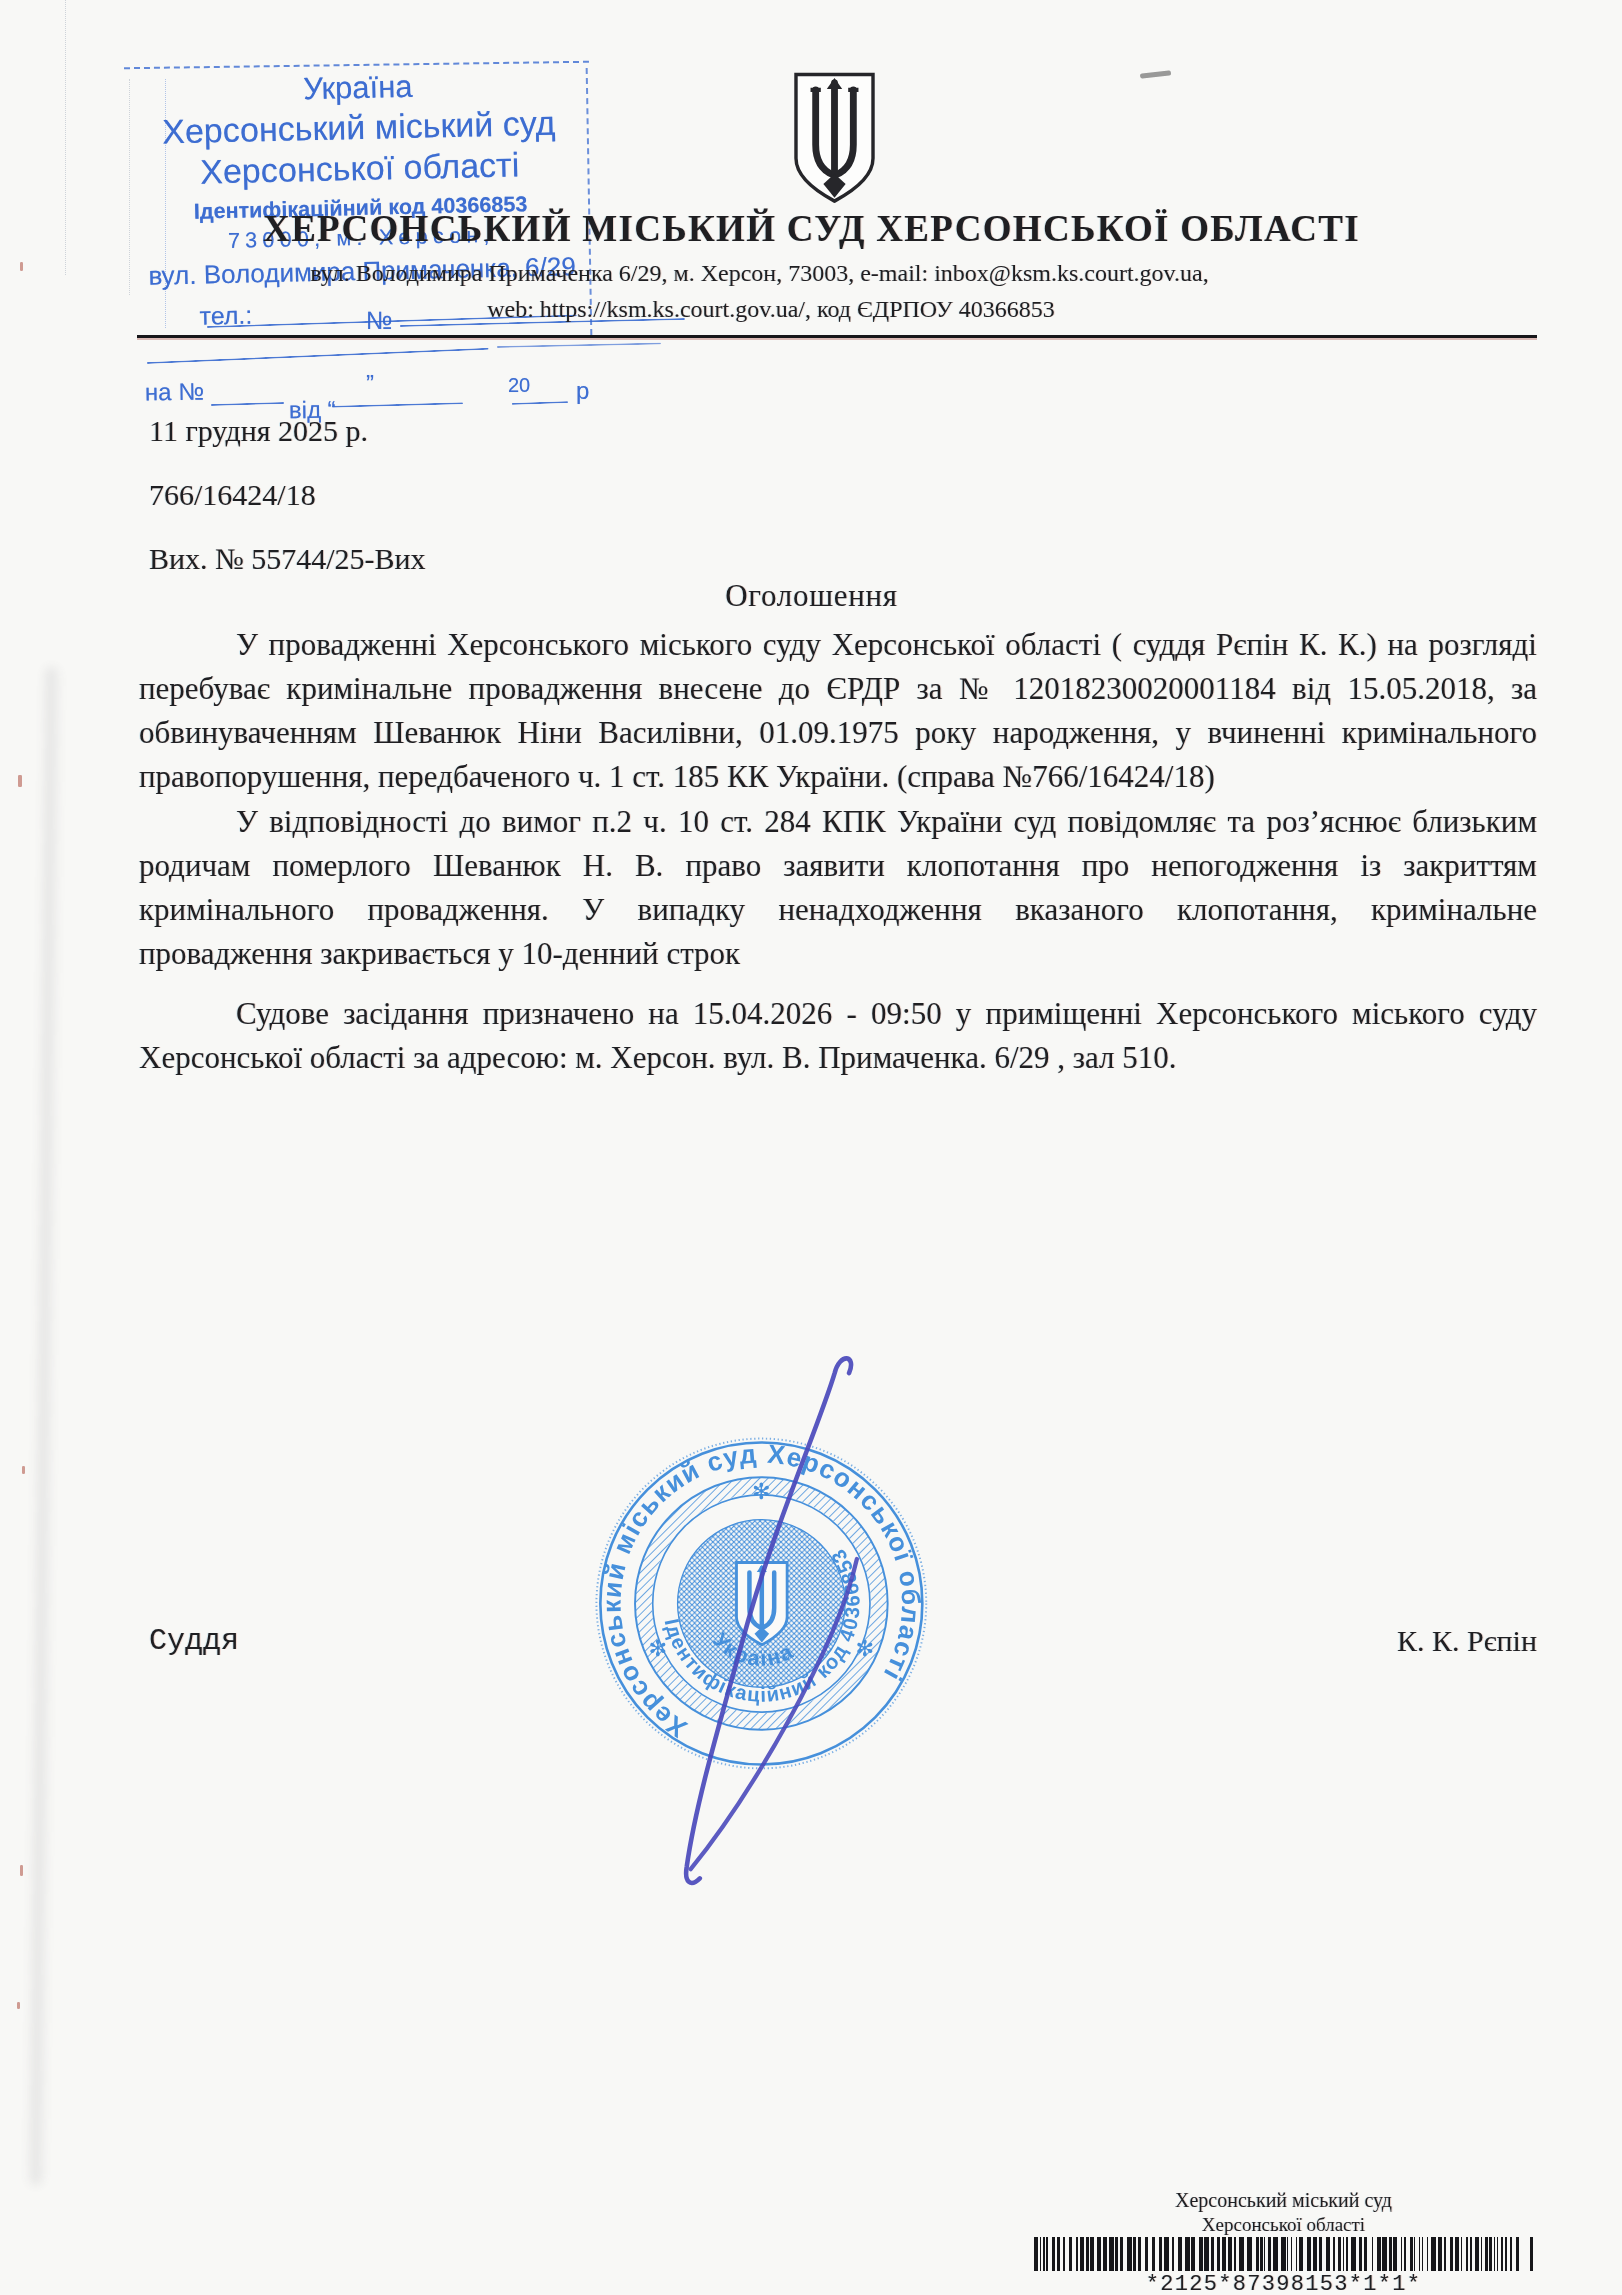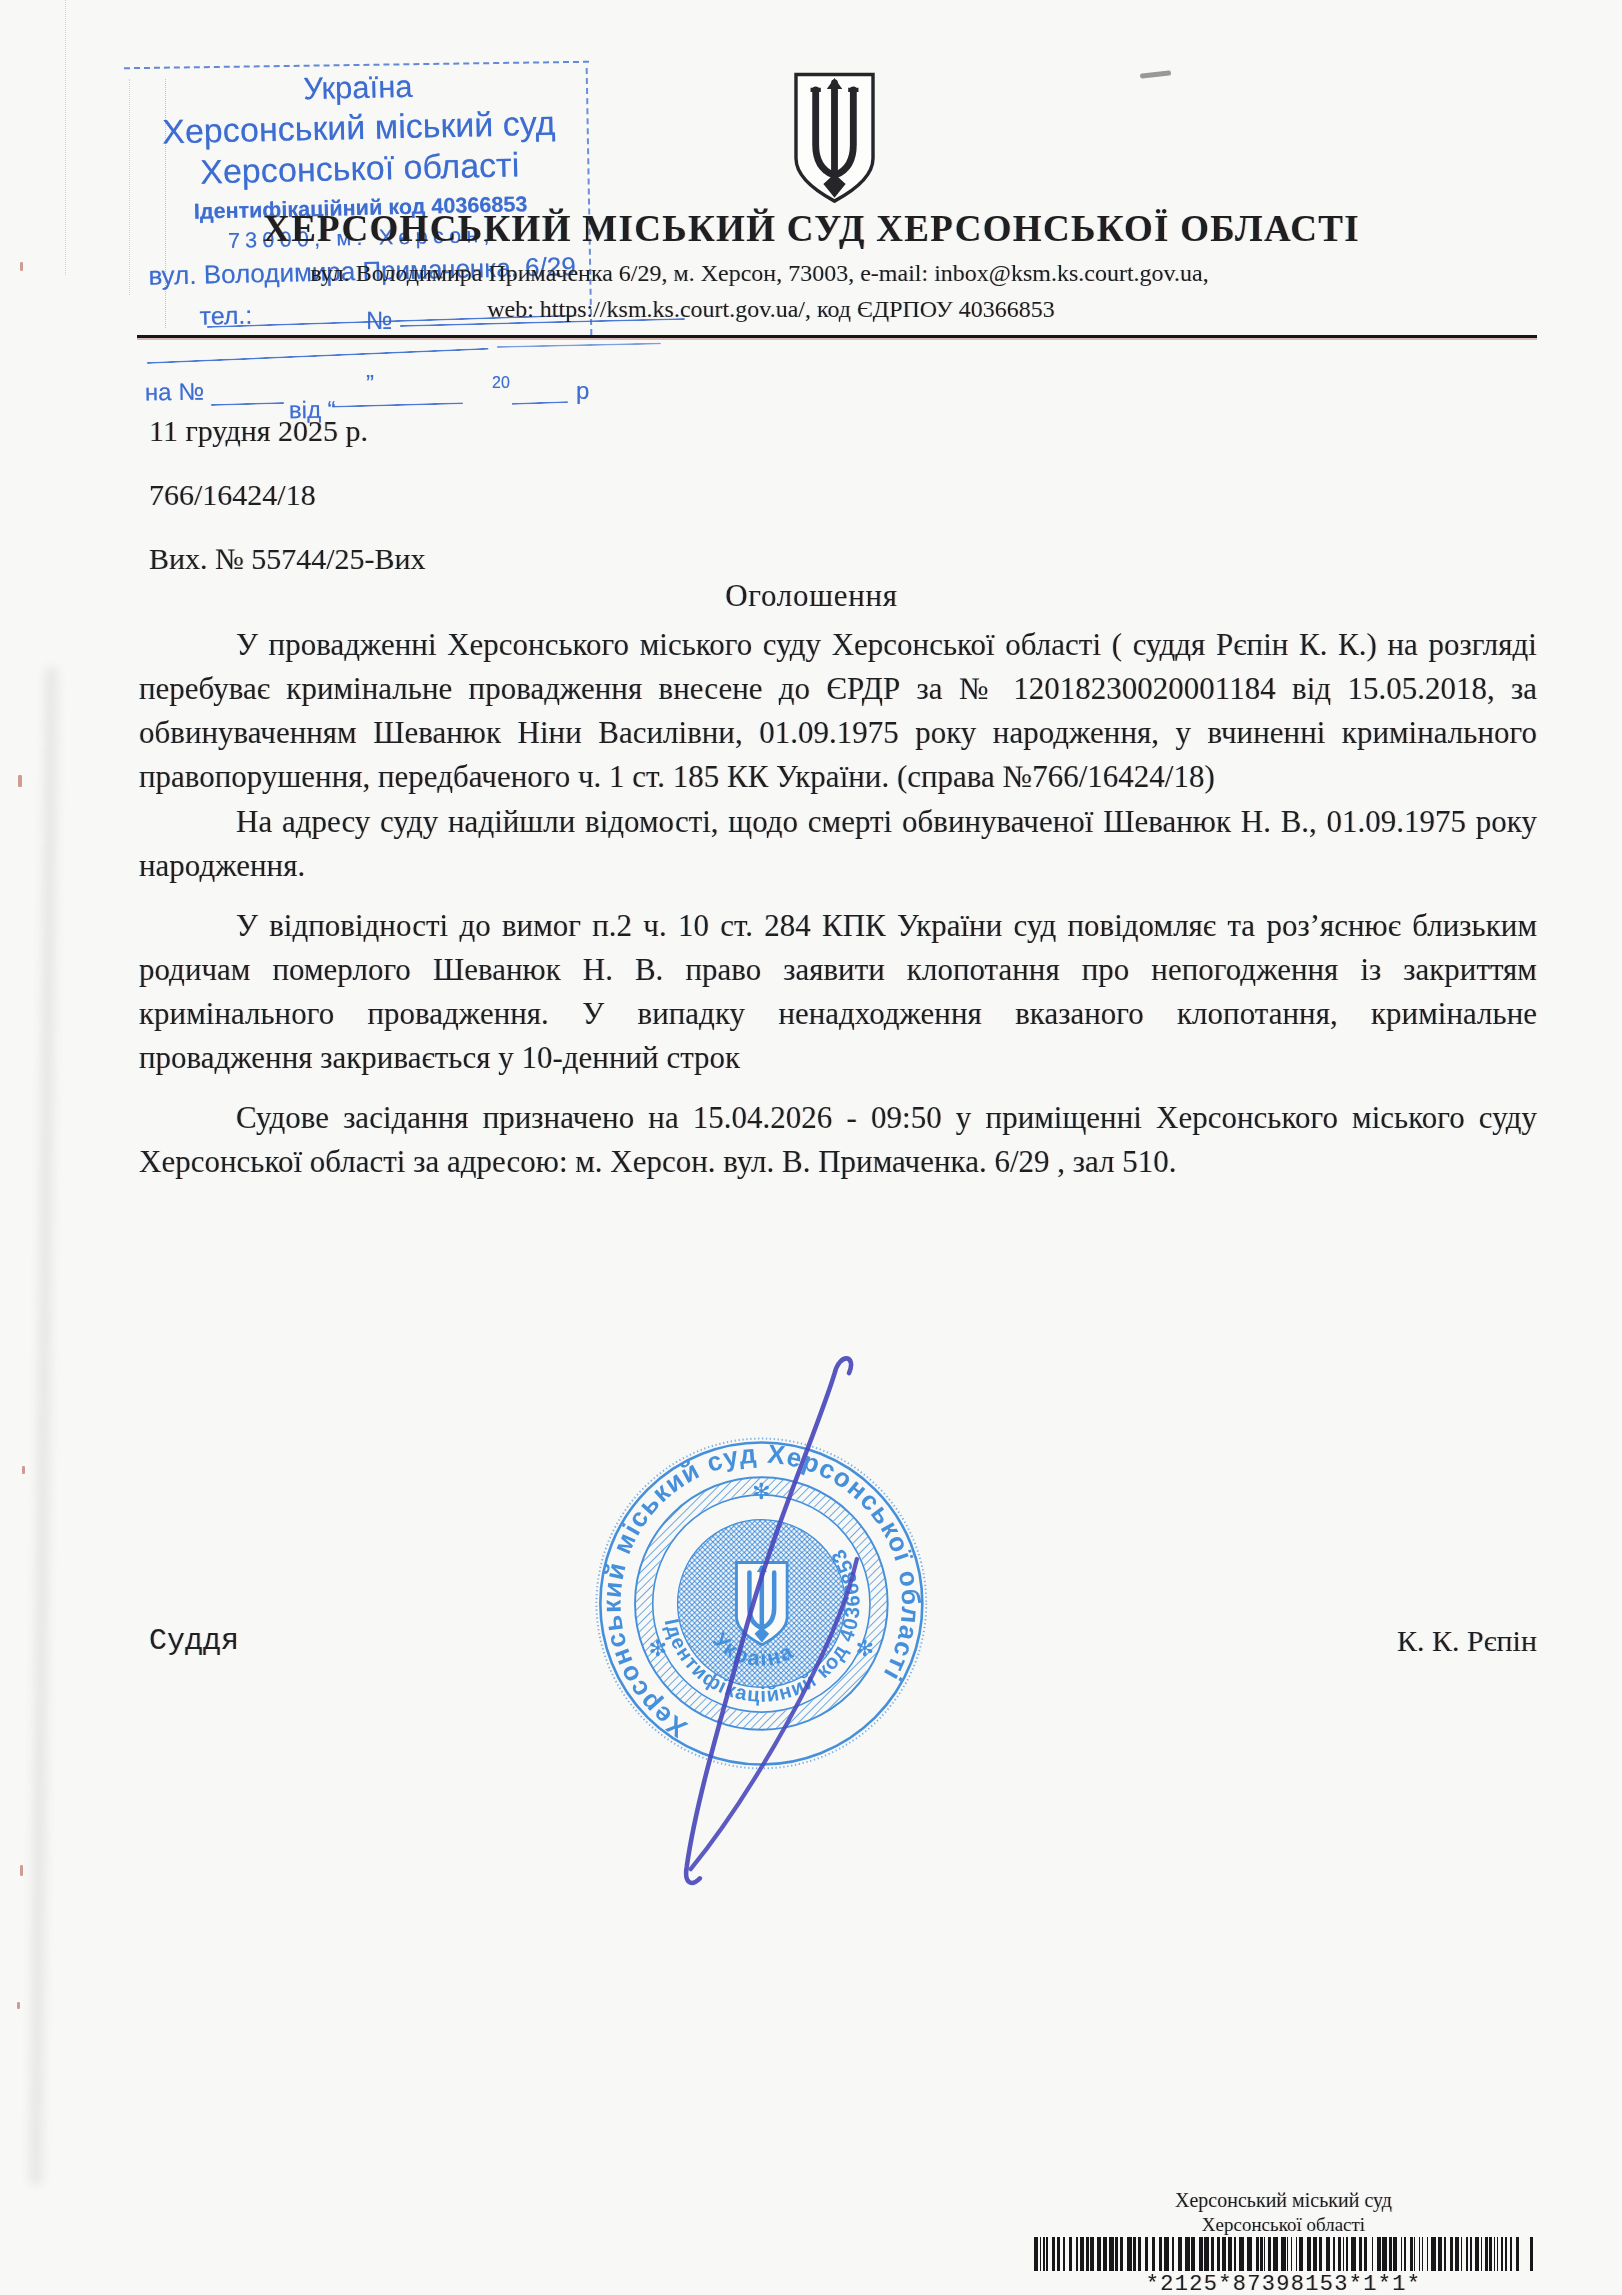--- a/index.html
+++ b/index.html
@@ -103,21 +103,21 @@
 <div class="abs stamp-el" style="left:366px;top:306px;font-size:25px;">№</div>
 <div class="abs blue-line" style="left:400px;top:325px;width:285px;transform:rotate(-1.4deg);transform-origin:left;"></div>
 <div class="abs blue-line" style="left:147px;top:362px;width:342px;transform:rotate(-2.4deg);transform-origin:left;"></div>
 <div class="abs blue-line" style="left:497px;top:346px;width:164px;border-top-width:2px;transform:rotate(-1.2deg);transform-origin:left;opacity:.6;"></div>
 
 <div class="abs stamp-el" style="left:145px;top:378px;font-size:24px;transform:rotate(-.8deg);">на №</div>
 <div class="abs blue-line" style="left:211px;top:403px;width:73px;transform:rotate(-1.5deg);"></div>
 <div class="abs stamp-el" style="left:289px;top:377px;font-size:24px;transform:rotate(-.8deg);margin-top:19px;">від “</div>
 <div class="abs stamp-el" style="left:366px;top:370px;font-size:24px;">”</div>
 <div class="abs blue-line" style="left:332px;top:404px;width:131px;transform:rotate(-1.6deg);"></div>
-<div class="abs stamp-el" style="left:492px;top:374px;font-size:16px;">20</div>
+<div class="abs stamp-el" style="left:508px;top:374px;font-size:20px;">20</div>
 <div class="abs blue-line" style="left:512px;top:402px;width:56px;transform:rotate(-1.8deg);"></div>
 <div class="abs stamp-el" style="left:576px;top:377px;font-size:24px;">р</div>
 
 <div class="abs emblem">
   <svg width="89" height="137" viewBox="0 0 104 160">
     <path d="M7,4 H97 V102 Q97,128 52,152 Q7,128 7,102 Z" fill="#fdfdfc" stroke="#26262a" stroke-width="4"></path>
     <g stroke="#26262a" stroke-width="8" fill="none" stroke-linecap="round">
       <path d="M30,22 V86 C30,106 38,116 50,121"></path>
       <path d="M74,22 V86 C74,106 66,116 54,121"></path>
       <path d="M52,14 V122"></path>
@@ -134,21 +134,20 @@
 <div class="abs rule"></div>
 
 <div class="abs ref ink" style="top:414px;">11 грудня 2025 р.</div>
 <div class="abs ref ink" style="top:478px;">766/16424/18</div>
 <div class="abs ref ink" style="top:542px;">Вих. № 55744/25-Вих</div>
 
 <div class="abs doc-title ink">Оголошення</div>
 
 <div class="abs bodytext ink">
   <p>У провадженні Херсонського міського суду Херсонської області ( суддя Рєпін К. К.) на розгляді перебуває кримінальне провадження внесене до ЄРДР за № 12018230020001184 від 15.05.2018, за обвинуваченням Шеванюк Ніни Василівни, 01.09.1975 року народження, у вчиненні кримінального правопорушення, передбаченого ч. 1 ст. 185 КК України. (справа №766/16424/18)</p>
-  <p>На адресу суду надійшли відомості, щодо смерті обвинуваченої Шеванюк Н. В., 01.09.1975 року народження.</p>
   <p>У відповідності до вимог п.2 ч. 10 ст. 284 КПК України суд повідомляє та роз’яснює близьким родичам померлого Шеванюк Н. В. право заявити клопотання про непогодження із закриттям кримінального провадження. У випадку ненадходження вказаного клопотання, кримінальне провадження закривається у 10-денний строк</p>
   <p>Судове засідання призначено на 15.04.2026 - 09:50 у приміщенні Херсонського міського суду Херсонської області за адресою: м. Херсон. вул. В. Примаченка. 6/29 , зал 510.</p>
 </div>
 
 <div class="abs sig-role ink">Суддя</div>
 <div class="abs sig-name ink">К. К. Рєпін</div>
 
 <div class="abs seal-wrap">
   <svg width="419" height="589" viewBox="0 0 640 900">
     <defs>

